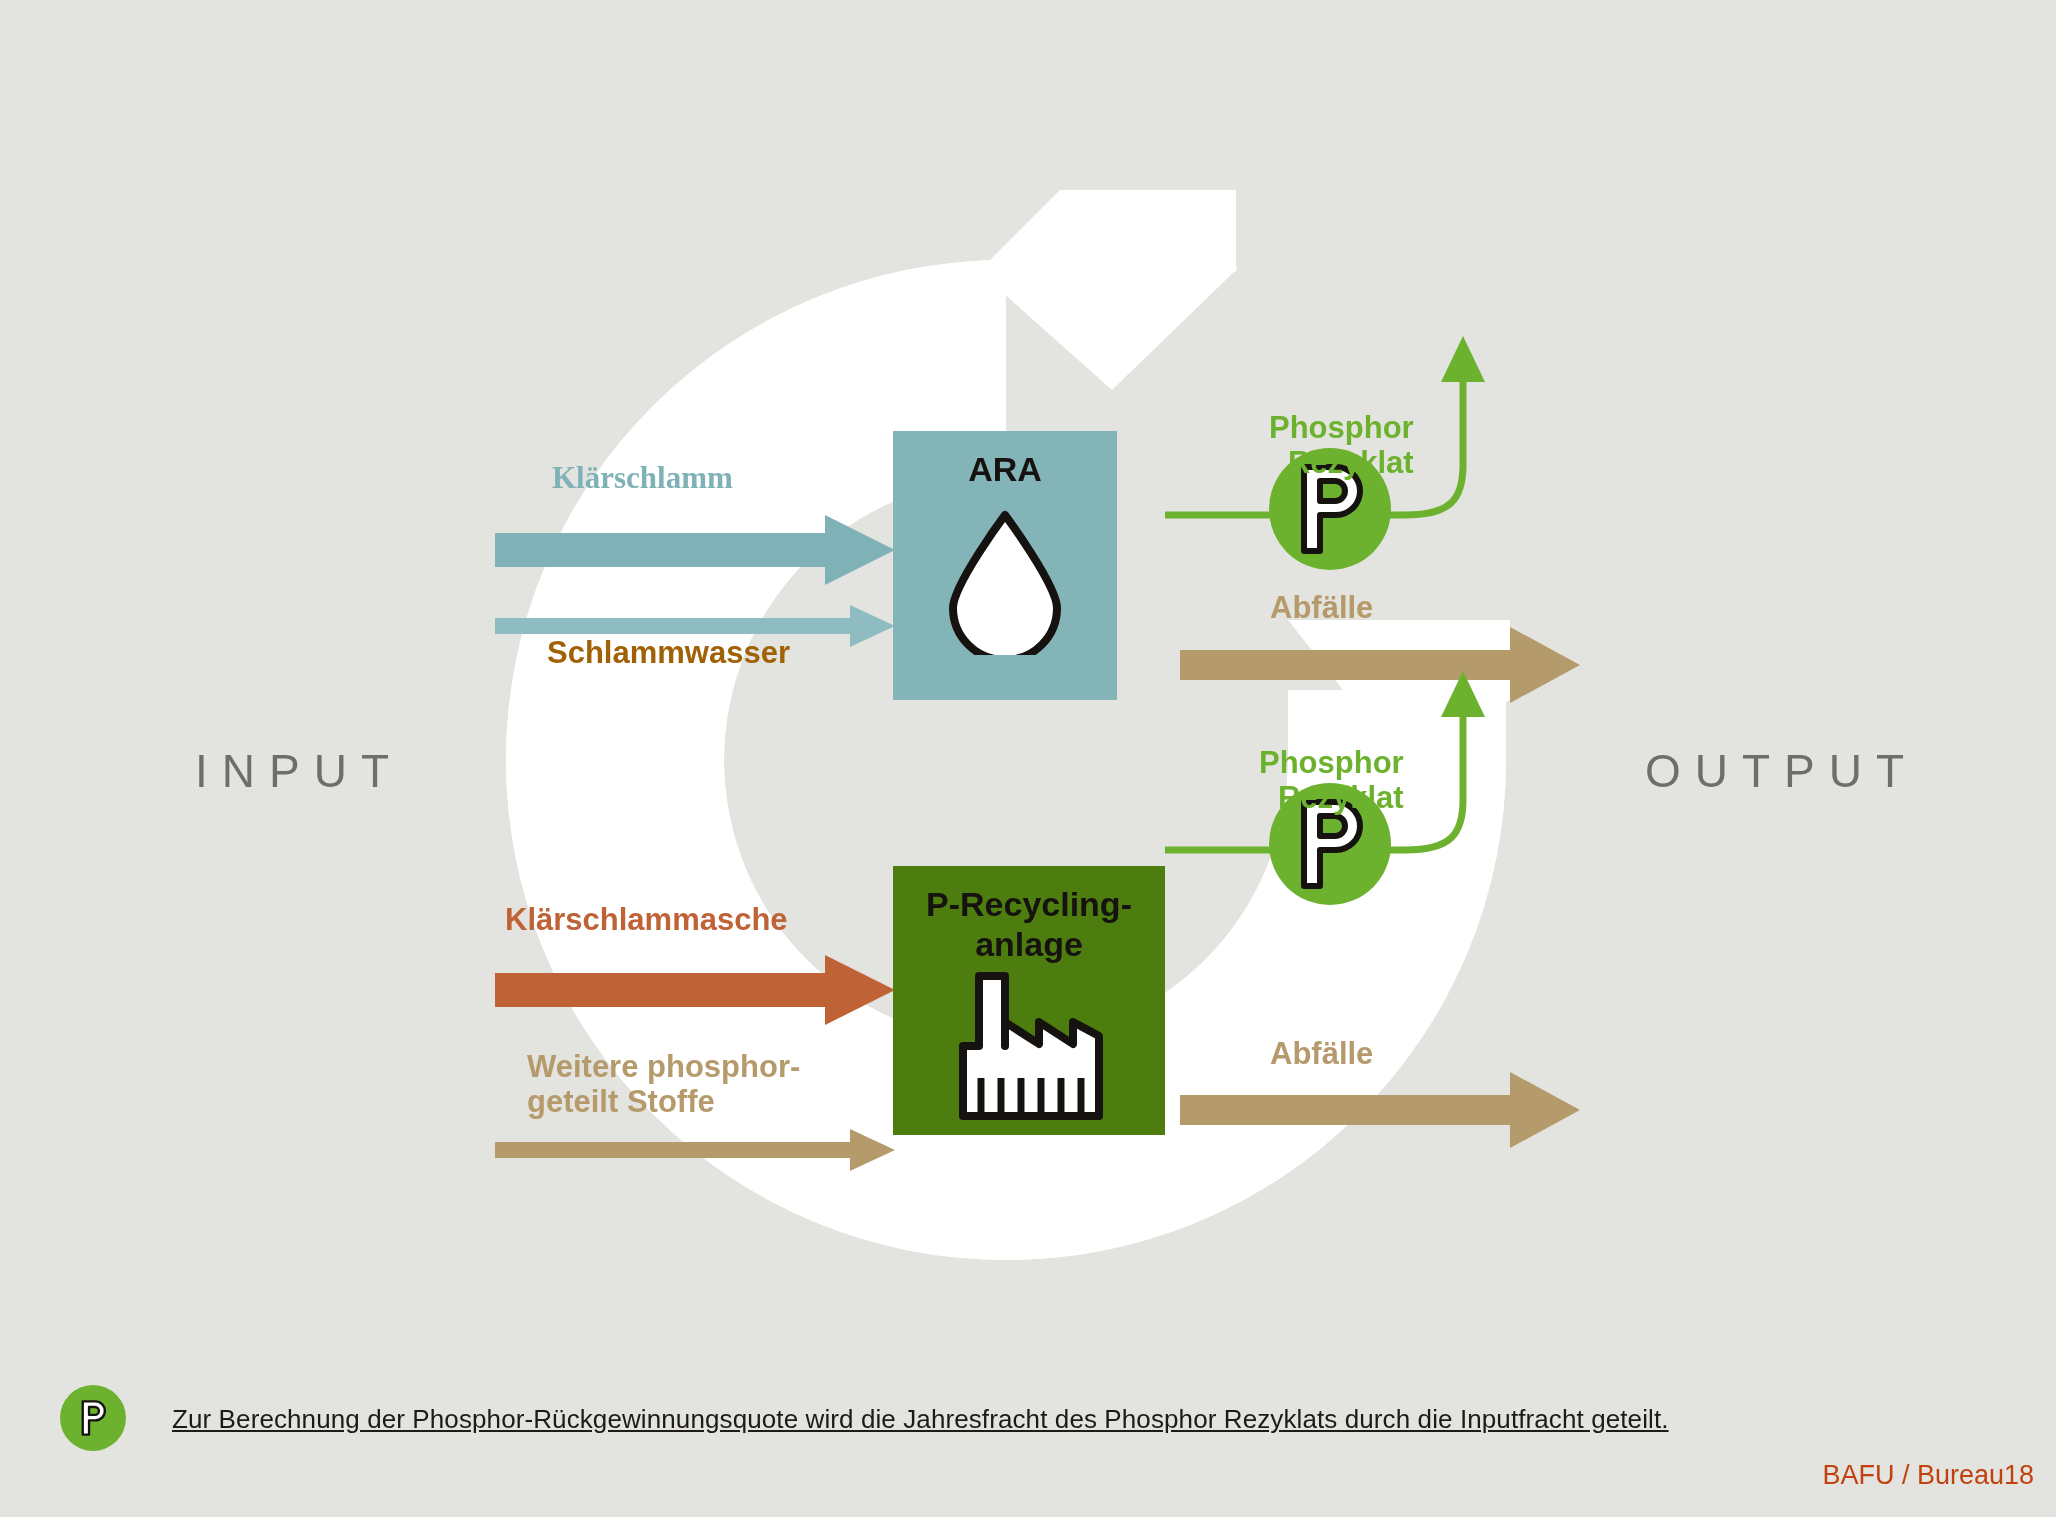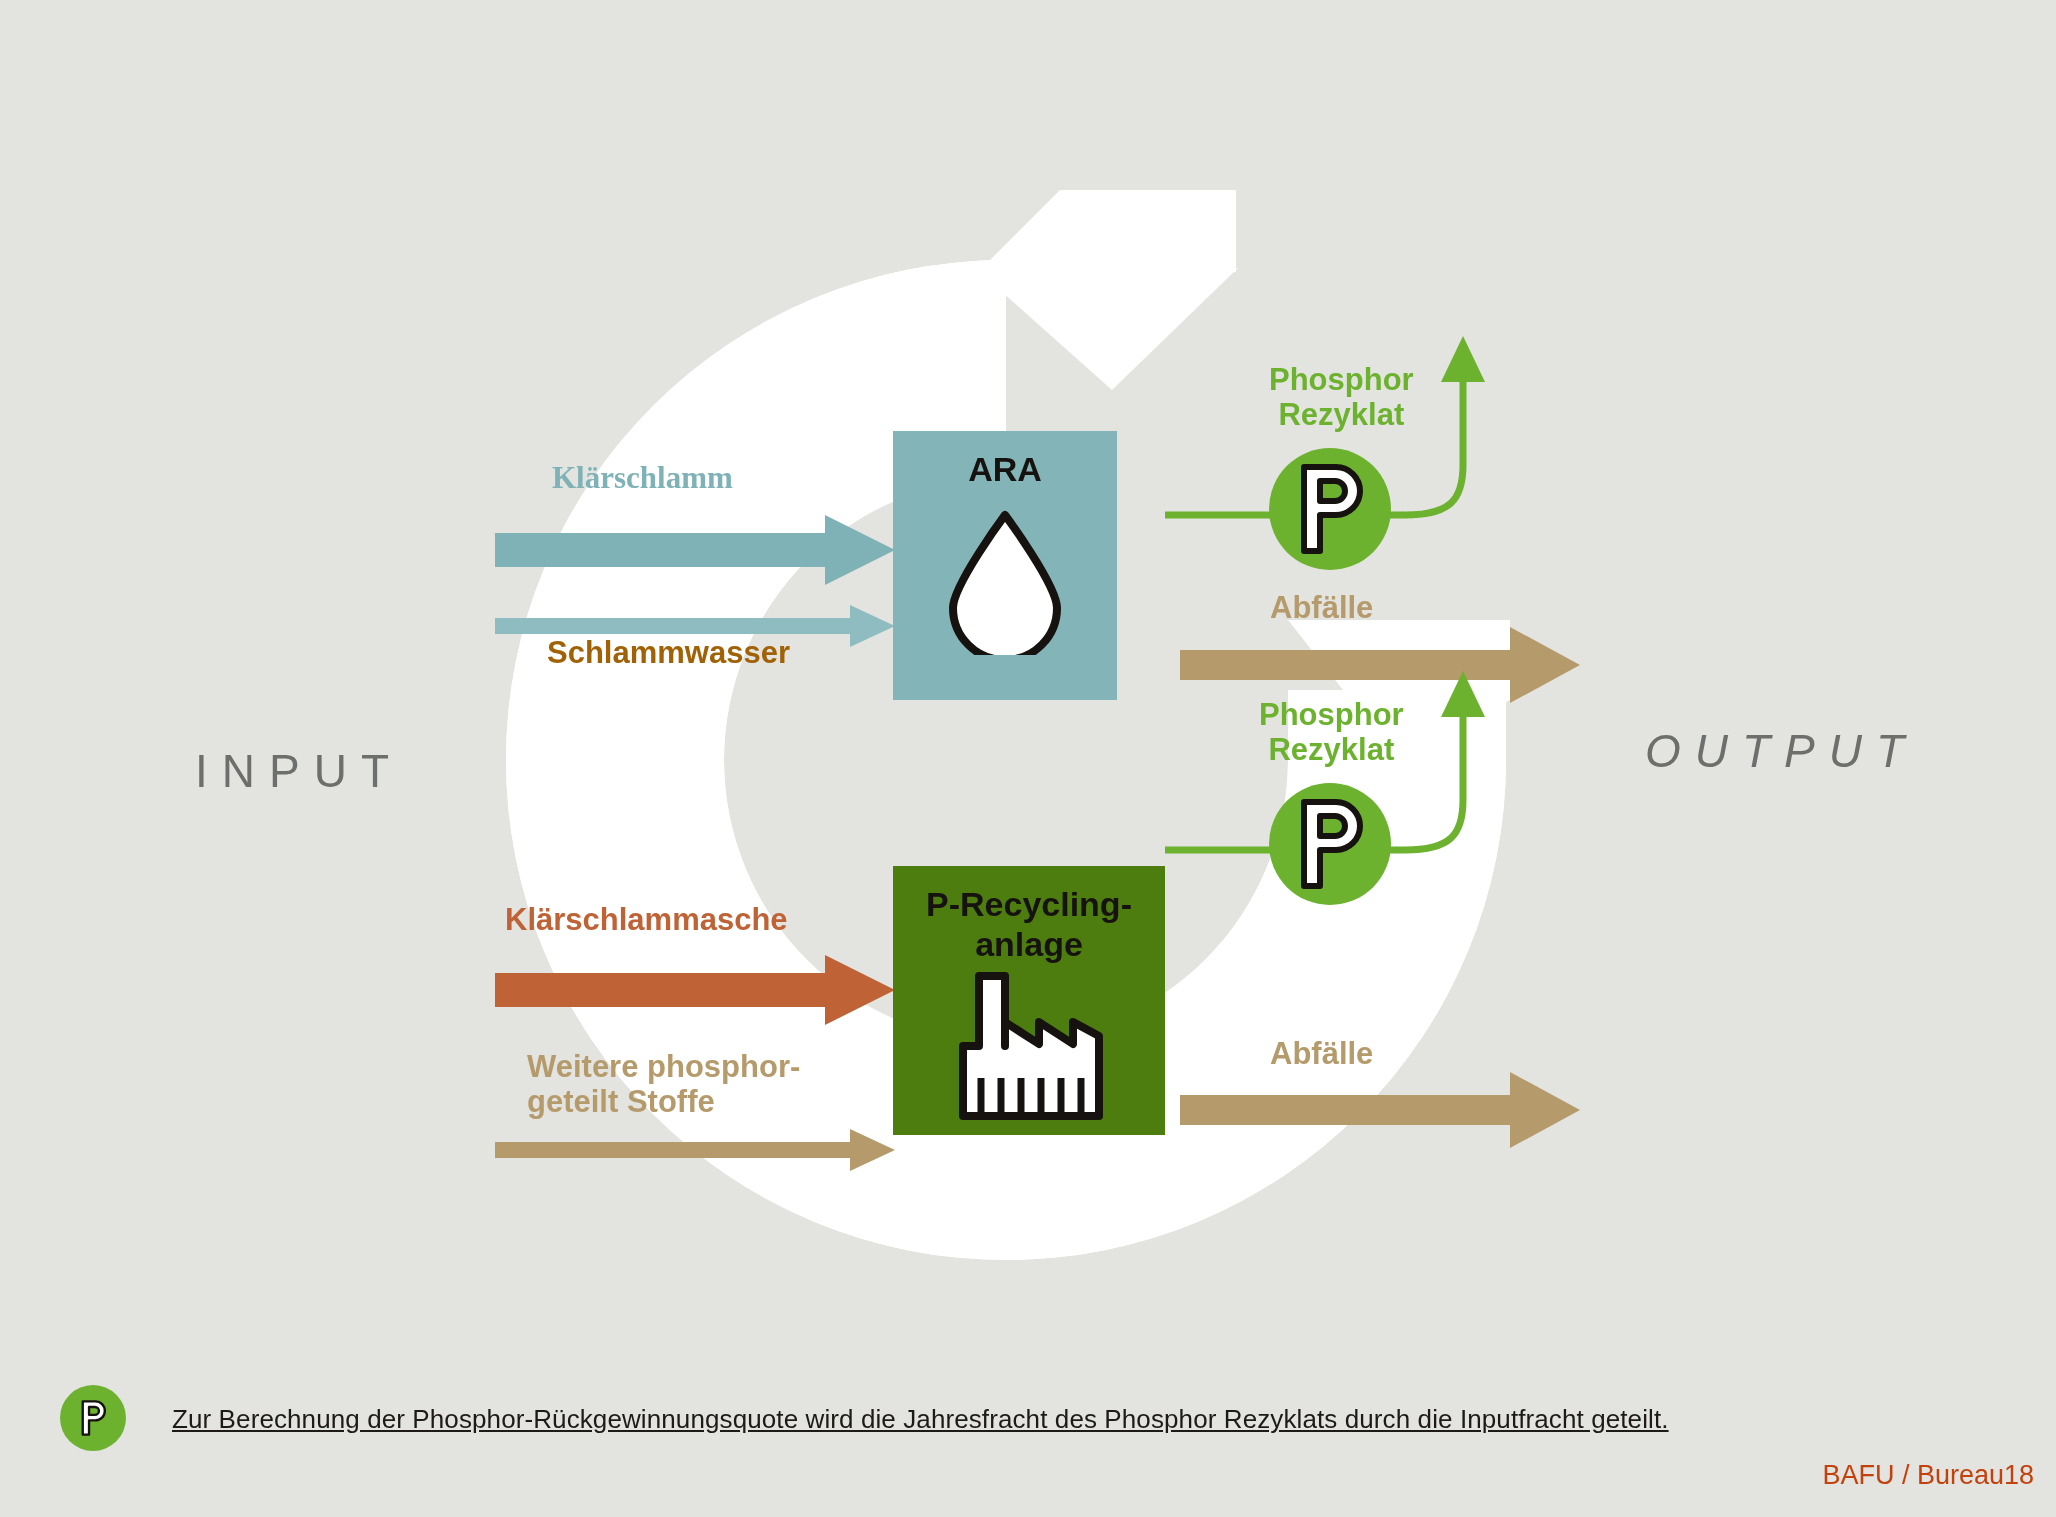--- a/index.html
+++ b/index.html
@@ -56,21 +56,21 @@
   }
 
   
   .flow-label {
     position: absolute;
     font-size: 31px;
     font-weight: 700;
     line-height: 1.12;
     white-space: pre-line;
   }
-  .flow-label.right { text-align: center; }
+  .flow-label.right { text-align: right; margin-top: 48px; }
 
   
   .p-badge {
     position: absolute;
     border-radius: 50%;
     display: flex;
     align-items: center;
     justify-content: center;
   }
 
@@ -145,21 +145,21 @@
 
     <polygon points="1288,620 1510,620 1510,700 1398,760" fill="#ffffff"></polygon>
     <polygon points="1288,690 1506,690 1506,760 1288,760" fill="#ffffff"></polygon>
 
     <path d="M 1288 760 A 282 282 0 0 1 1006 1042 A 282 282 0 0 1 724 760
              A 282 282 0 0 1 1006 478 L 1006 260 A 500 500 0 0 0 1006 1260
              A 500 500 0 0 0 1506 760 Z" fill="#ffffff"></path>
   </svg>
 
   <div class="side-label abs" style="left:195px; top:744px;text-align:center;">INPUT</div>
-  <div class="side-label abs" style="left:1645px; top:724px;font-style:italic;">OUTPUT</div>
+  <div class="side-label abs" style="left:1645px; top:744px;">OUTPUT</div>
 
   <svg class="abs" style="left:495px; top:515px;" width="400" height="70" viewBox="0 0 400 70">
     <polygon points="0,18 330,18 330,0 400,35 330,70 330,52 0,52" fill="#7fb2b7"></polygon>
   </svg>
   <div class="flow-label" style="left:552px; top:496px; color:#7fb2b7; transform:translateY(-100%);font-family:Liberation Serif, serif;">Klärschlamm</div>
 
   <svg class="abs" style="left:495px; top:500px;" width="400" height="200" viewBox="0 0 400 200">
     <polygon points="0,118 355,118 355,105 400,126 355,147 355,134 0,134" fill="#8ebcc0"></polygon>
   </svg>
   <div class="flow-label" style="left:547px; top:636px; color:#a16207;">Schlammwasser</div>

